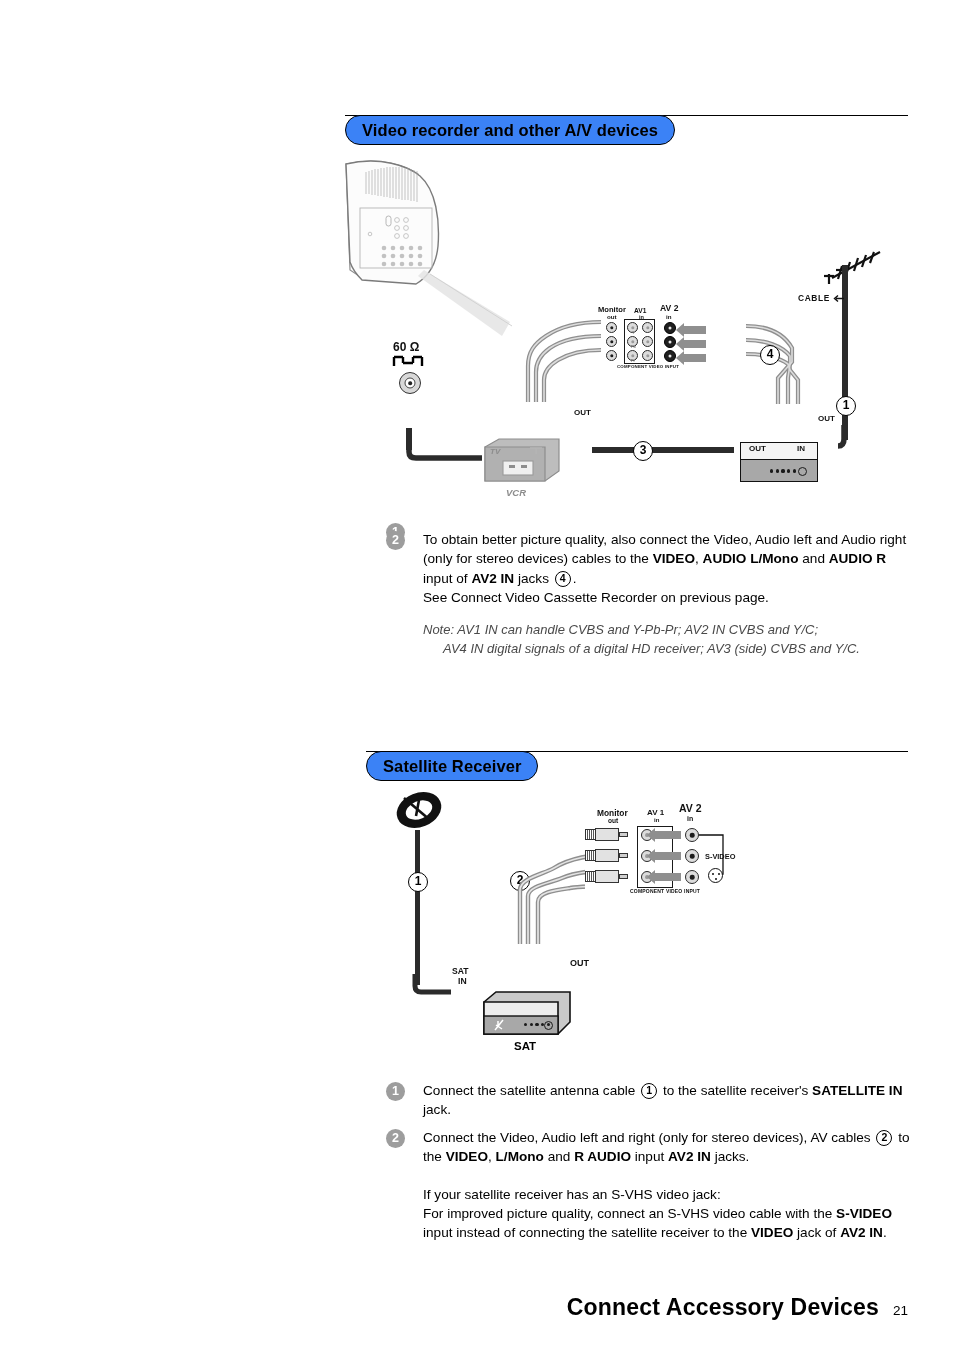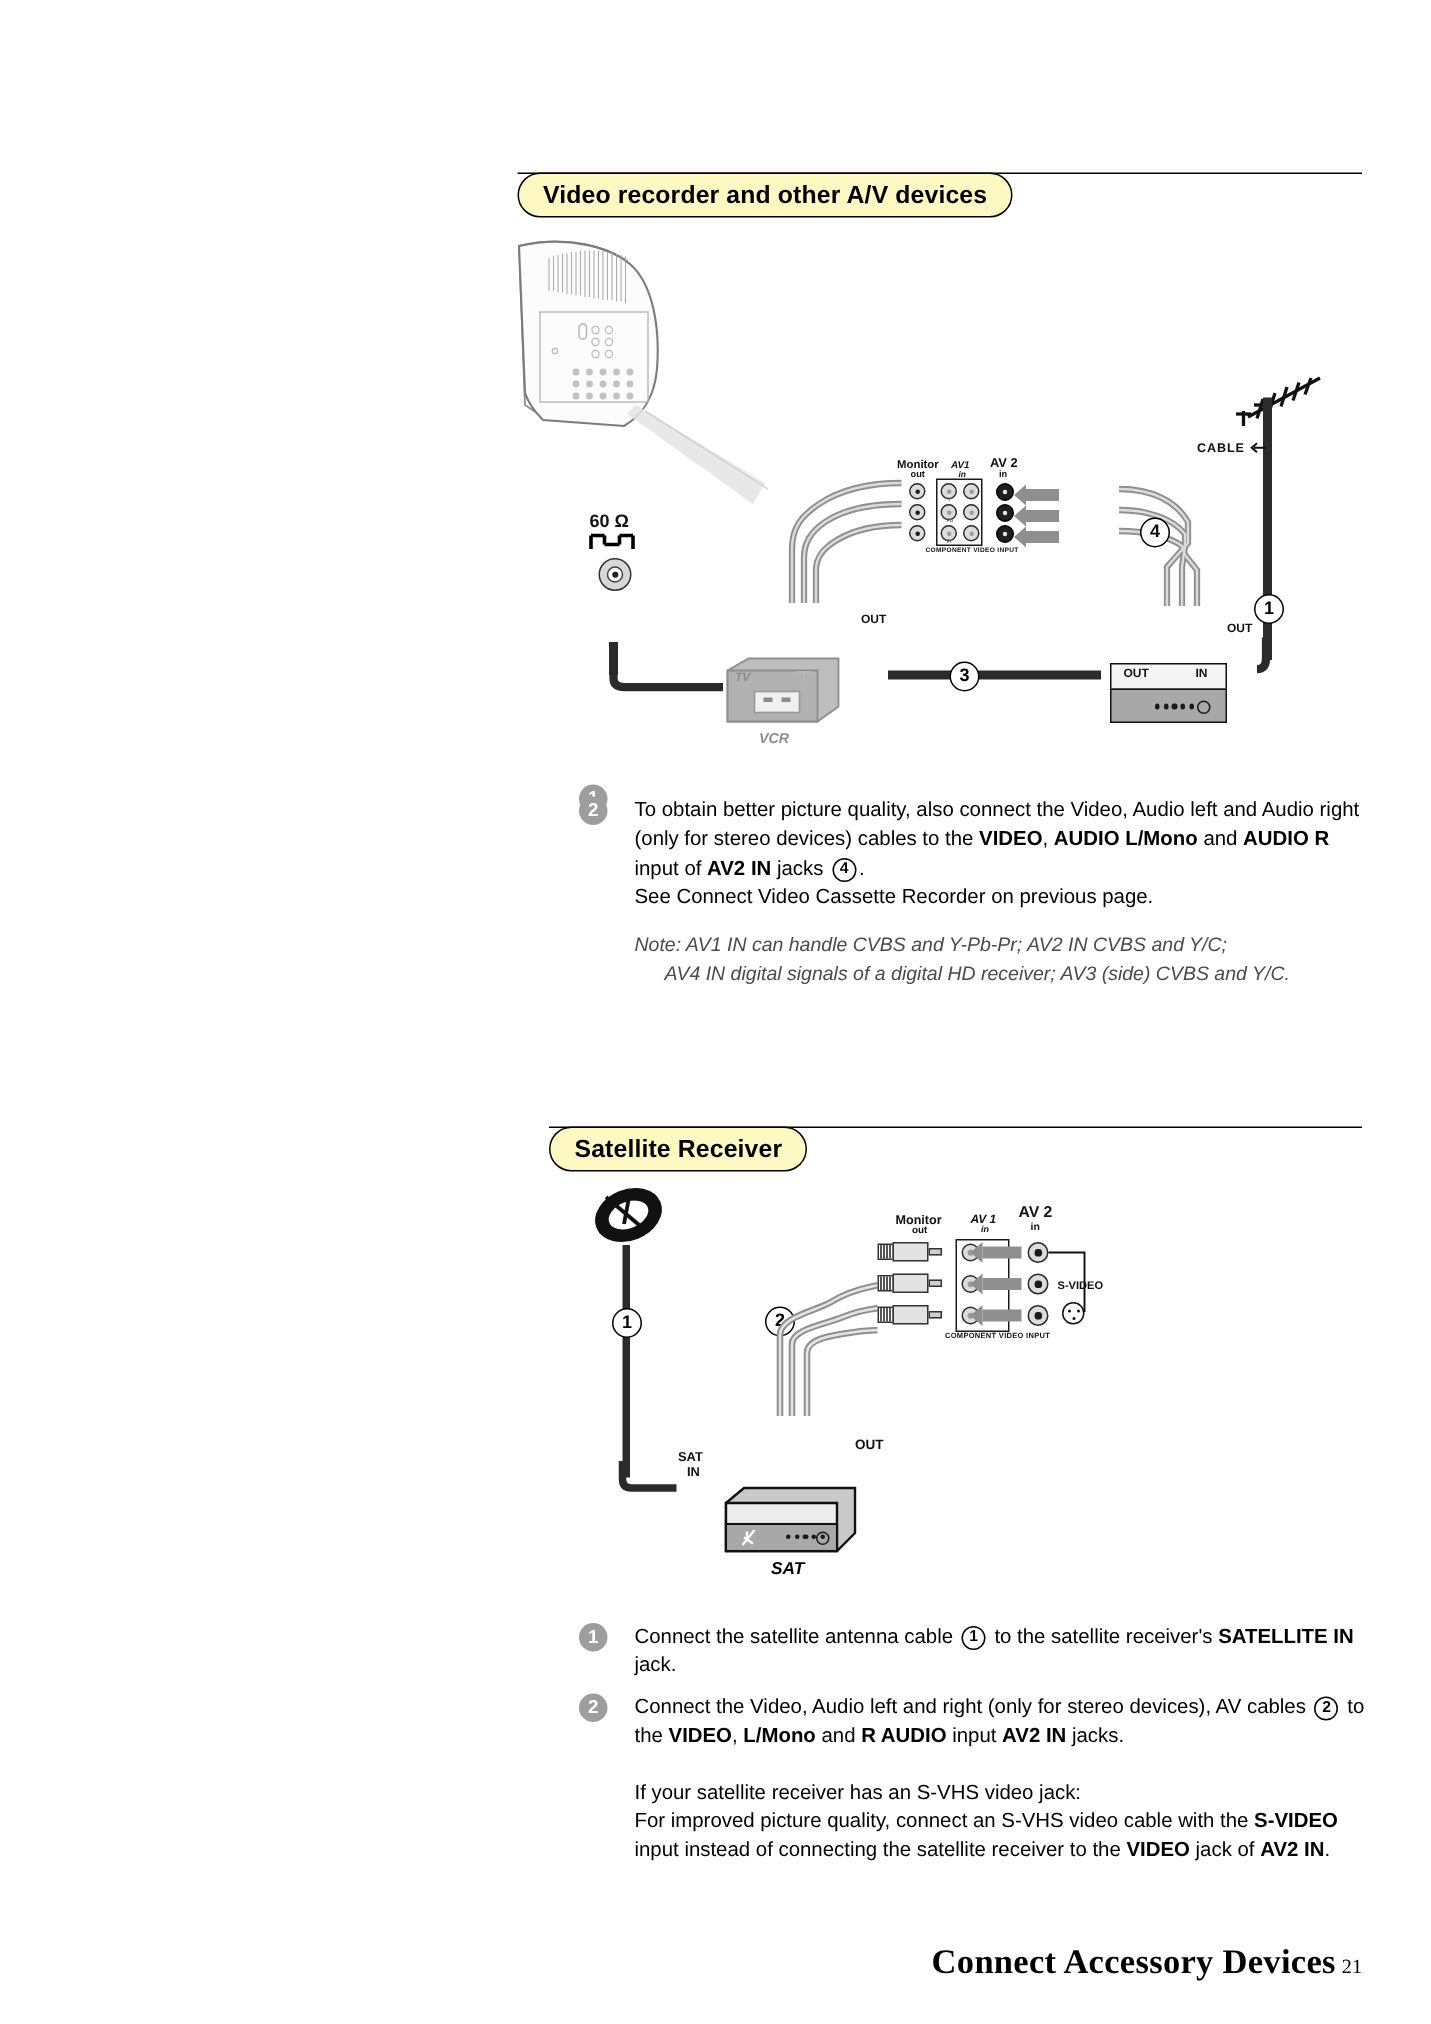--- a/index.html
+++ b/index.html
@@ -11,48 +11,48 @@
   .page{position:absolute;inset:0;}
 
   
   .sec-head{position:absolute;height:30px;}
   .sec-rule{position:absolute;left:0;right:0;top:0;border-top:1.6px solid #000;}
   .pill{
     position:absolute;left:0;top:0;
     border:1.6px solid #000;border-radius:15px;
     height:28px;line-height:28px;padding:0 16px;
     font-weight:bold;font-size:16.5px;letter-spacing:.1px;
-    background:#fef9c3;white-space:nowrap;
+    background:#3b82f6;white-space:nowrap;
   }
 
   
   .instr{position:absolute;font-size:13.6px;line-height:19.4px;}
   .irow{position:relative;padding-left:37px;margin-bottom:8px;}
   .bullet{
     position:absolute;left:0;top:1px;width:19px;height:19px;border-radius:50%;
     background:#9d9d9d;color:#fff;font-weight:bold;font-size:12.5px;
     text-align:center;line-height:19px;
   }
   .note{font-style:italic;color:#4a4a4a;font-size:13px;line-height:19px;margin-top:12px;}
   .note .ind{display:block;padding-left:20px;}
   b{font-weight:bold;}
 
   
-  .footer{position:absolute;right:46px;bottom:28px;display:flex;align-items:baseline;gap:4px;font-family:Liberation Serif, serif;}
+  .footer{position:absolute;right:46px;bottom:28px;display:flex;align-items:baseline;gap:14px;}
   .footer-title{font-size:23px;font-weight:bold;letter-spacing:.2px;}
   .footer-page{font-size:13.5px;}
 
   
   .dg{position:absolute;}
   .lbl{position:absolute;font-weight:bold;white-space:nowrap;}
   .lbl-blk{font-size:7.4px;color:#111;}
   .lbl-mid{font-size:8.6px;color:#111;}
   .lbl-big{font-size:10px;color:#111;}
   .lbl-gray{font-size:9px;color:#8d8d8d;font-style:italic;}
-  .lbl-it{font-style:italic;}
+  .lbl-it{}
 
   .ring{
     position:absolute;border:1.7px solid #000;border-radius:50%;
     background:#fff;text-align:center;font-weight:bold;color:#000;
   }
   .ring.r18{width:18px;height:18px;line-height:16px;font-size:12px;}
 
   
   .wire{position:absolute;background:#2b2b2b;}
 

